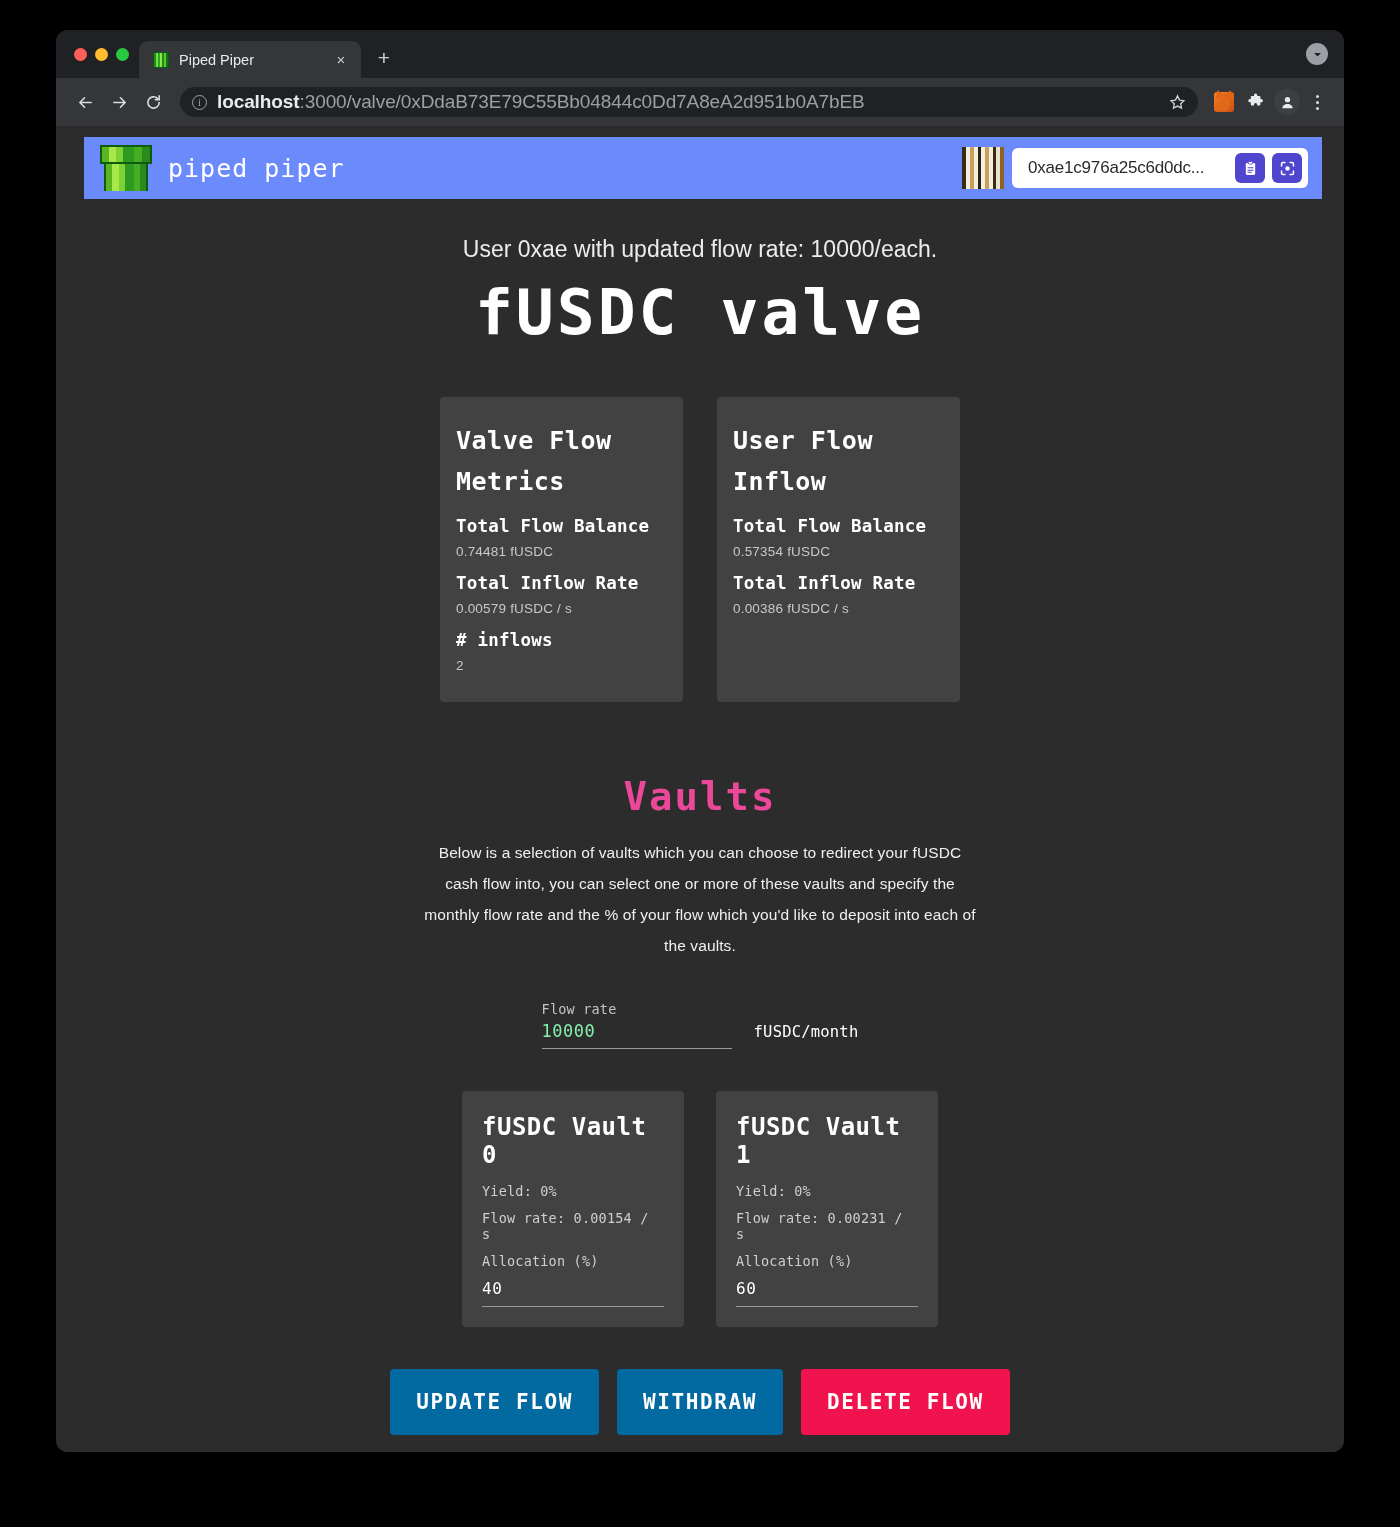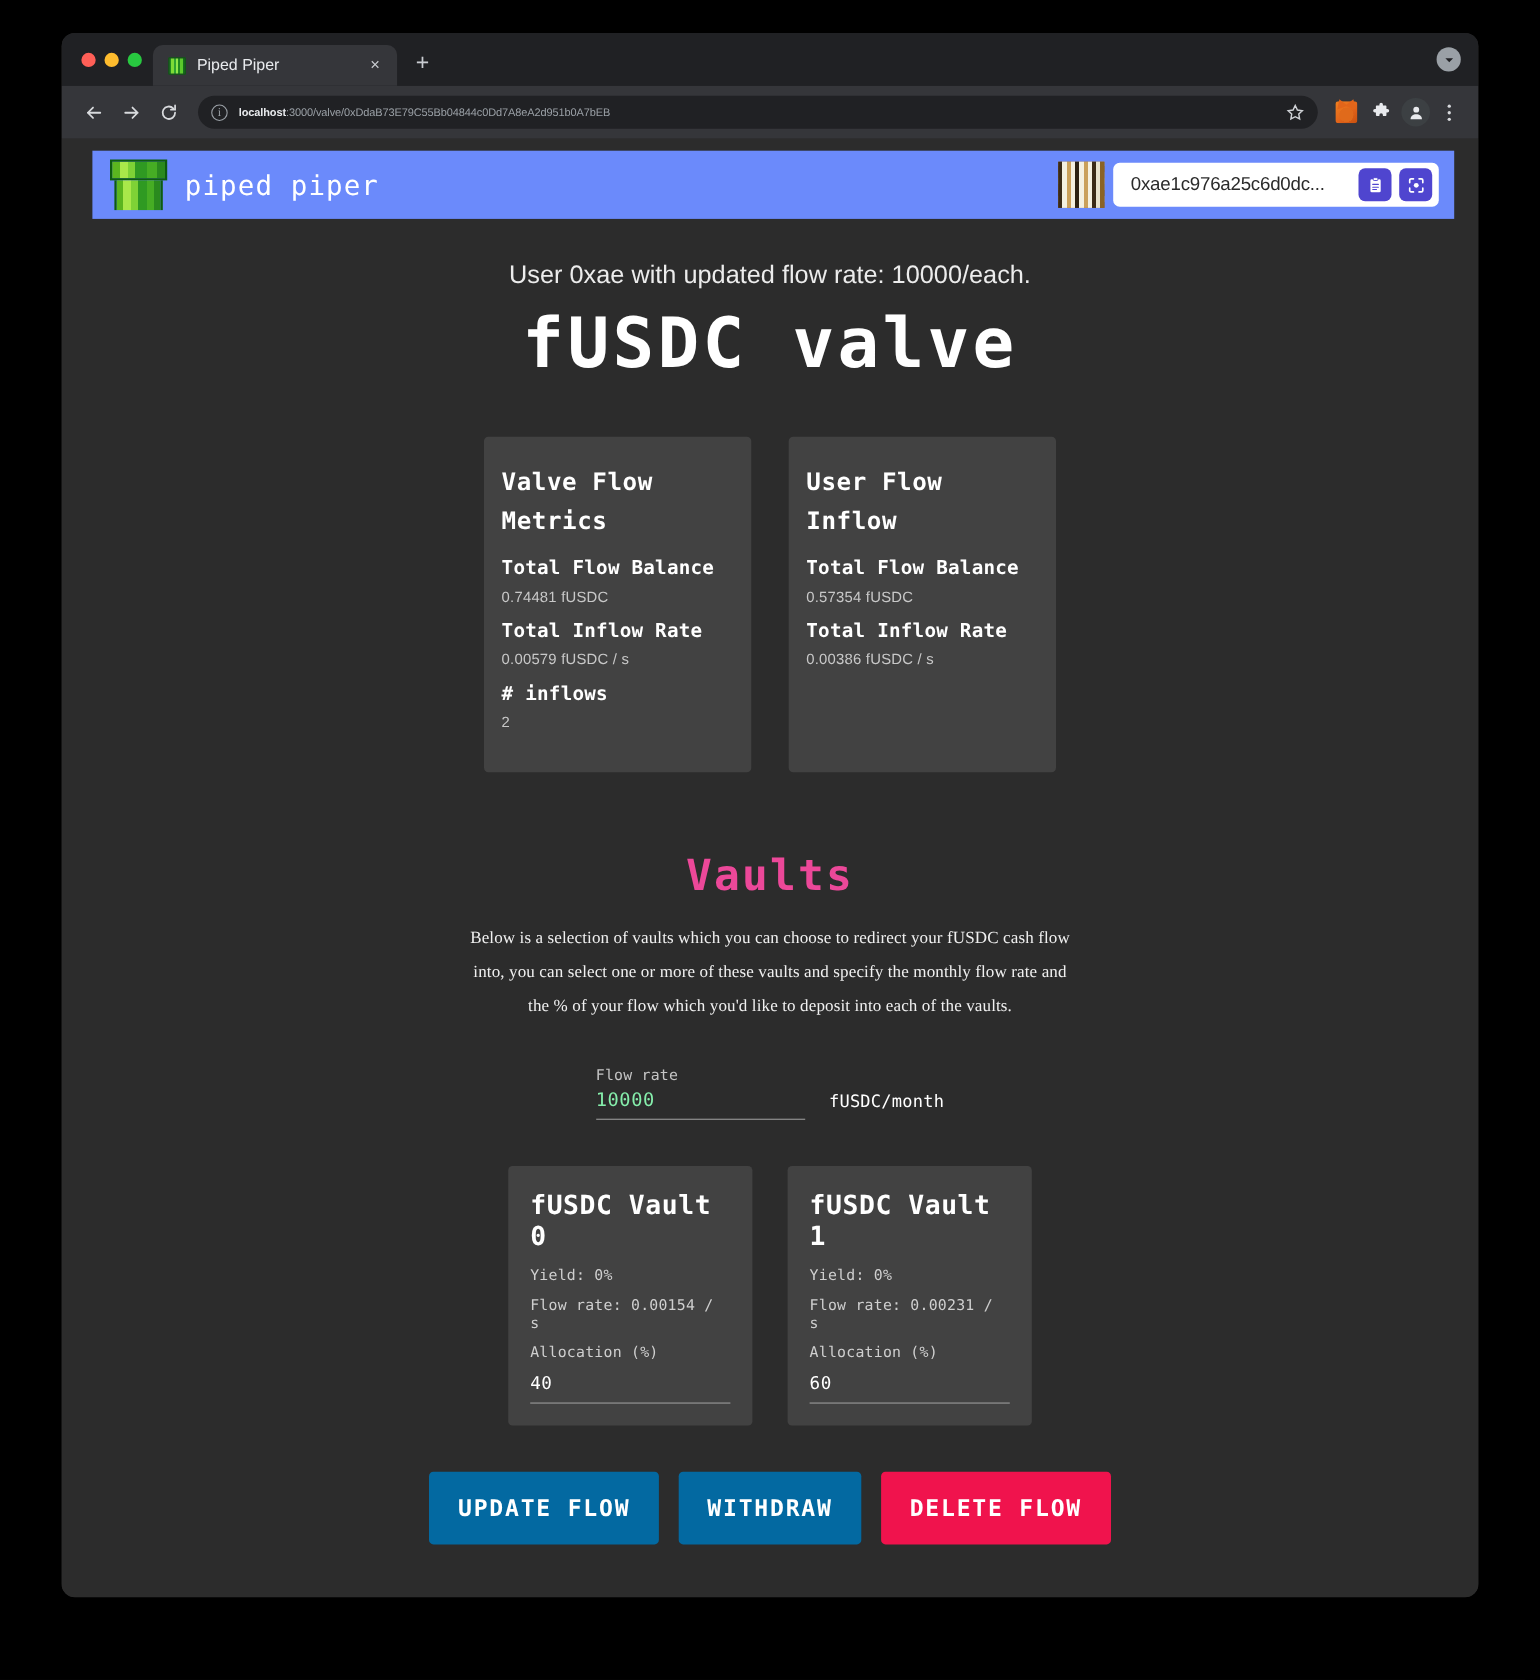--- a/index.html
+++ b/index.html
@@ -147,21 +147,21 @@
     border: 1.4px solid #9aa0a6;
     border-radius: 50%;
     color: #9aa0a6;
     font-size: 11px;
     line-height: 13px;
     text-align: center;
     font-family: "Liberation Serif", serif;
     flex: none;
   }
   .url-text {
-    font-size: 10px;
+    font-size: 19px;
     color: #9aa0a6;
     white-space: nowrap;
     overflow: hidden;
     text-overflow: ellipsis;
     letter-spacing: -0.1px;
   }
   .url-text b { color: #e8eaed; font-weight: 700; }
   .star-icon { margin-left: auto; color: #cfd2d6; flex: none; display:block; }
 
   .ext-icon { width: 28px; height: 28px; flex: none; display:flex; align-items:center; justify-content:center; }
@@ -312,21 +312,21 @@
   }
   .metric-card {
     width: 243px;
     background: #424242;
     border-radius: 4px;
     padding: 24px 16px 18px 16px;
     min-height: 305px;
   }
   .metric-card h3 {
     font-family: "DejaVu Sans Mono", monospace;
-    font-size: 22px;
+    font-size: 25px;
     font-weight: 700;
     color: #ffffff;
     line-height: 1.62;
     letter-spacing: 0.5px;
     margin-bottom: 8px;
   }
   .metric-label {
     font-family: "DejaVu Sans Mono", monospace;
     font-size: 17.5px;
     color: #ffffff;
@@ -349,21 +349,21 @@
     font-size: 39px;
     font-weight: 700;
     color: #ec4899;
     letter-spacing: 2px;
     margin-top: 72px;
   }
   .vaults-desc {
     width: 560px;
     margin: 18px auto 0 auto;
     text-align: center;
-    font-family: Liberation Serif, serif;
+    font-family: Liberation Sans, sans-serif;
     font-size: 15.5px;
     color: #f0f0f0;
     line-height: 2.0;
     letter-spacing: 0.1px;
   }
 
   .flowrate-row {
     display: flex;
     justify-content: center;
     margin-top: 40px;

